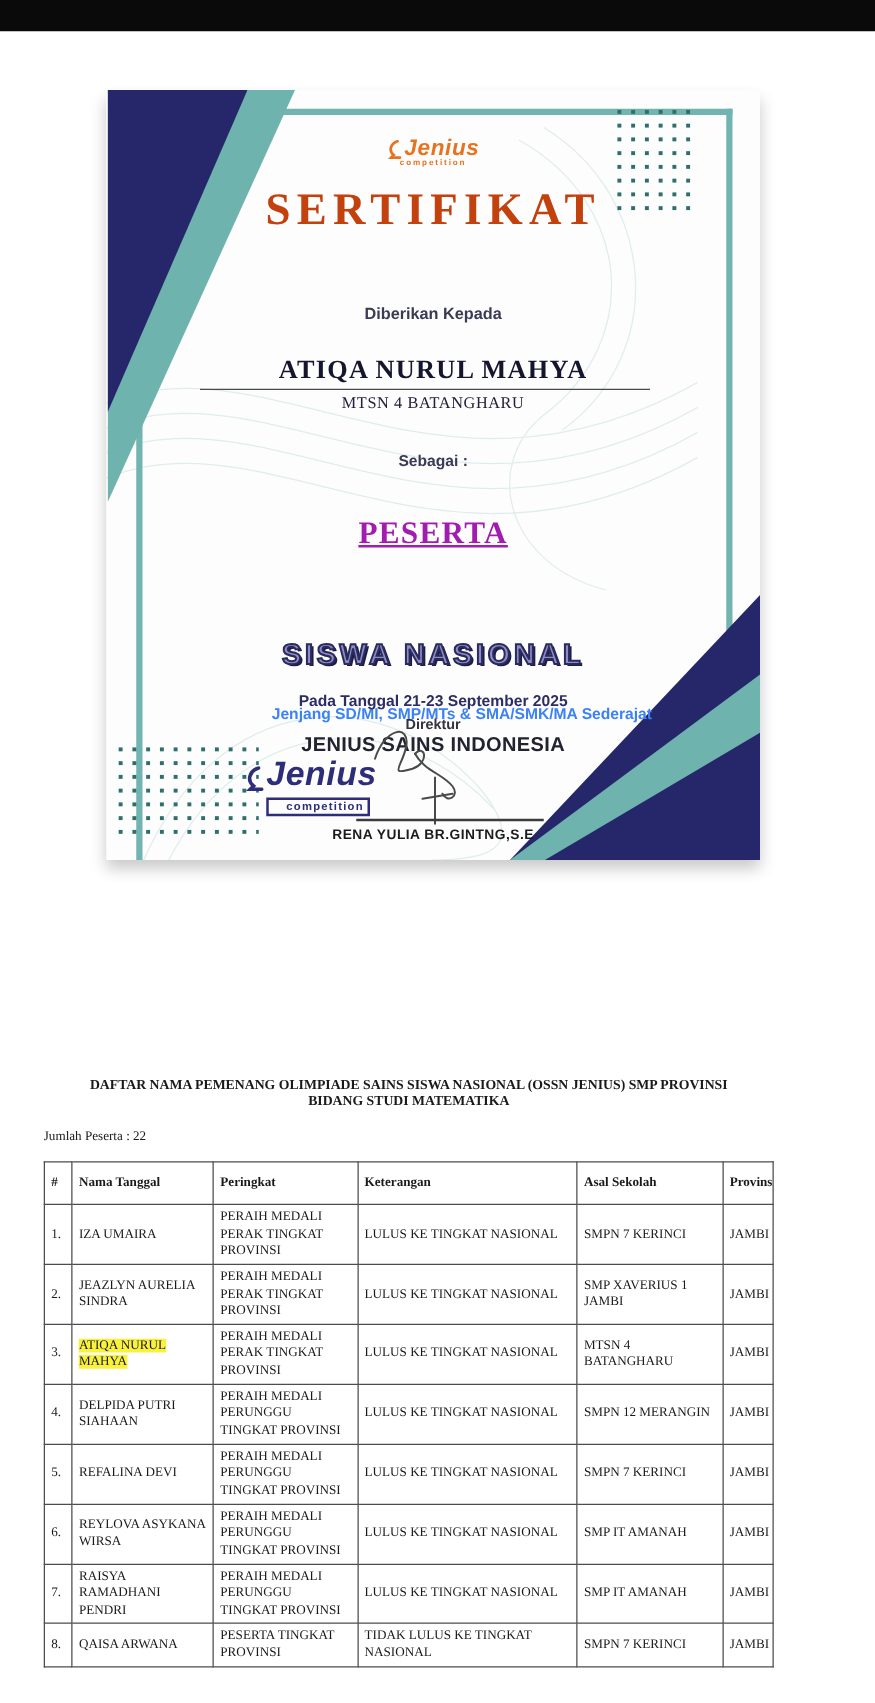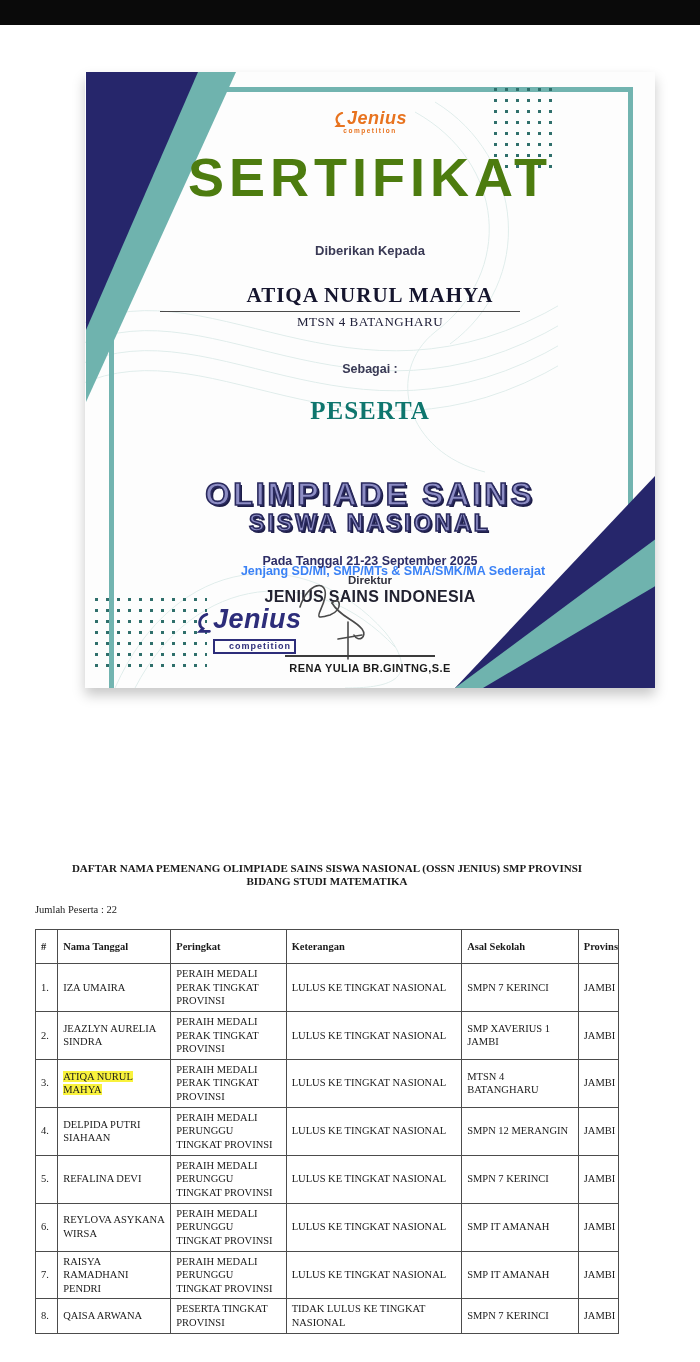--- a/index.html
+++ b/index.html
@@ -5,21 +5,21 @@
   * { margin: 0; padding: 0; box-sizing: border-box; }
   html, body { background: #ffffff; }
   body {
     width: 700px; height: 1362px; position: relative; overflow: hidden;
     font-family: "Liberation Sans", sans-serif;
   }
   .black-bar { position: absolute; left: 0; top: 0; width: 700px; height: 25px; background: #0a0a0a; }
 
   
   .certificate {
-    position: absolute; left: 85px; top: 72px; width: 570px; height: 616px;
+    position: absolute; left: 85px; top: 72px; width: 523px; height: 616px;
     background: #fdfdfd; overflow: hidden;
     box-shadow: 0 7px 12px rgba(0,0,0,0.22);
   }
   .cert-texture { position: absolute; inset: 0; pointer-events: none; }
   .cert-frame {
     position: absolute; left: 24px; top: 15px; right: 22px; bottom: 0;
     border: 5px solid #72b4b0; border-bottom: none;
   }
   .tri { position: absolute; }
   .tl-wrap { left: 1px; top: 0; width: 150px; height: 330px; }
@@ -38,33 +38,33 @@
 
   .cert-content { position: absolute; inset: 0; text-align: center; }
   .c-abs { position: absolute; left: 0; width: 100%; }
 
   .logo-top { top: 36px; color: #e8731f; }
   .logo-top .brand { font-size: 18px; font-weight: bold; font-style: italic; letter-spacing: 0.5px; }
   .logo-top .sub { font-size: 6.5px; font-weight: bold; letter-spacing: 1.5px; text-transform: lowercase; margin-top: -2px; }
   .micro-icon { display: inline-block; vertical-align: middle; margin-right: 1px; }
 
   .cert-title {
-    top: 74px; font-family: Liberation Sans, sans-serif; font-weight: bold;
-    font-size: 54px; letter-spacing: 5px; color: #4d7c0f;
+    top: 74px; font-family: Liberation Serif, serif; font-weight: bold;
+    font-size: 36px; letter-spacing: 5px; color: #c2410c;
   }
   .cert-number { top: 140px; font-size: 14px; font-weight: 600; color: #33334d; letter-spacing: 0.3px; }
   .given-label { top: 171px; font-size: 13px; font-weight: 600; color: #3a3a55; }
   .recipient-name {
     top: 211px; font-family: "Liberation Serif", serif; font-weight: bold;
     font-size: 21px; color: #15152e; letter-spacing: 1px;
   }
   .name-rule { position: absolute; left: 75px; top: 239px; width: 360px; height: 0; border-top: 1.5px solid #4a4a4a; }
   .recipient-school { top: 242px; font-family: "Liberation Serif", serif; font-size: 13px; color: #20203a; letter-spacing: 0.5px; }
   .as-label { top: 290px; font-size: 12.5px; font-weight: 600; color: #3a3a55; }
-  .role { top: 325px; font-family: "Liberation Serif", serif; font-weight: bold; font-size: 25px; color: #0f766e; letter-spacing: 1px; }
+  .role { top: 341px; font-family: "Liberation Serif", serif; font-weight: bold; font-size: 25px; color: #a21caf; letter-spacing: 1px; text-decoration: underline; }
 
   .event-line1, .event-line2 {
     font-weight: bold; color: #8d8dc4;
     -webkit-text-stroke: 1.6px #2a2a5e;
     text-shadow: 2px 2px 0 #1d1d47;
     letter-spacing: 3px;
   }
   .event-line1 { top: 404px; font-size: 32px; }
   .event-line2 { top: 438px; font-size: 23px; }
   .event-scope { top: 492px; font-size: 12.5px; font-weight: 600; color: #3b82f6; padding-left: 46px; }
@@ -145,21 +145,20 @@
     </div>
 
     <div class="c-abs cert-title">SERTIFIKAT</div>
     <div class="c-abs given-label">Diberikan Kepada</div>
     <div class="c-abs recipient-name">ATIQA NURUL MAHYA</div>
     <div class="name-rule"></div>
     <div class="c-abs recipient-school">MTSN 4 BATANGHARU</div>
     <div class="c-abs as-label">Sebagai :</div>
     <div class="c-abs role">PESERTA</div>
 
-    <div class="c-abs event-line1">OLIMPIADE SAINS</div>
     <div class="c-abs event-line2">SISWA NASIONAL</div>
     <div class="c-abs event-scope">Jenjang SD/MI, SMP/MTs &amp; SMA/SMK/MA Sederajat</div>
     <div class="c-abs event-date">Pada Tanggal 21-23 September 2025</div>
     <div class="c-abs director-label">Direktur</div>
     <div class="c-abs org-name">JENIUS SAINS INDONESIA</div>
 
     <div class="logo-bottom">
       <div>
         <svg class="micro-icon" width="17" height="21" viewBox="0 0 13 16">
           <path d="M9,1 C3,3 2,9 6,12 L4,14 L11,14" fill="none" stroke="#2d2d7a" stroke-width="2.2" stroke-linecap="round"></path>

